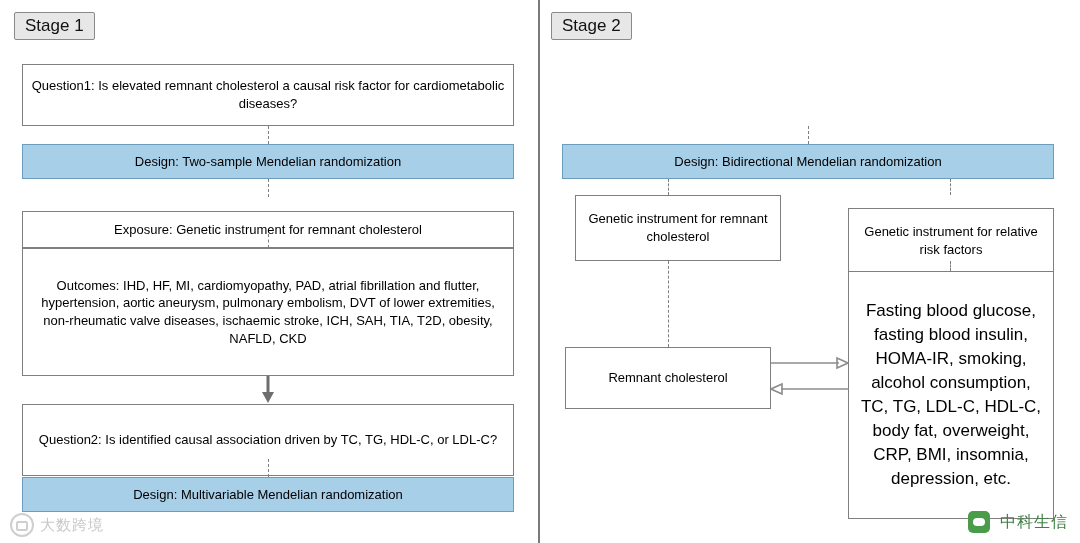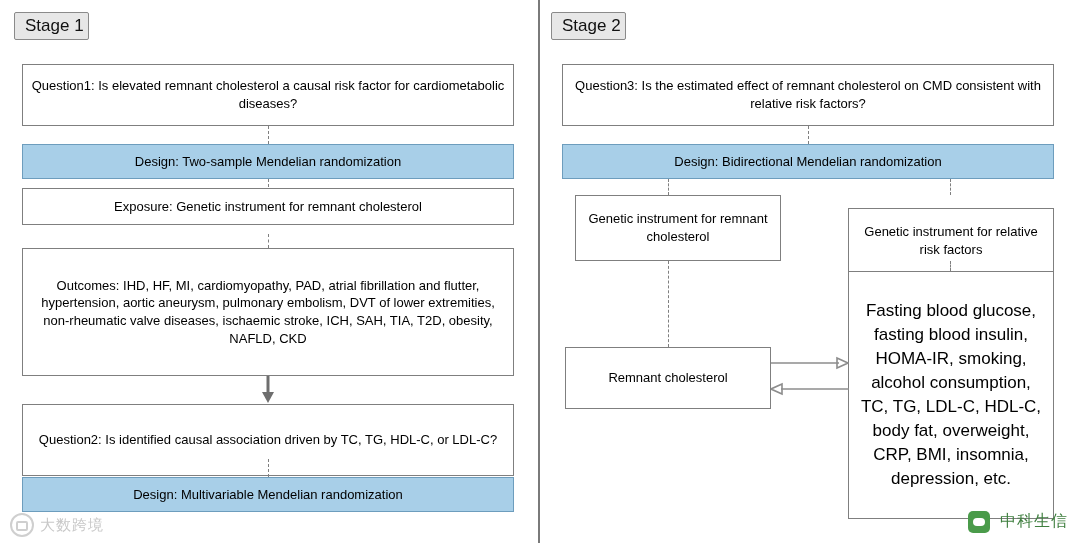--- a/index.html
+++ b/index.html
@@ -23,21 +23,21 @@
     bottom: 0;
     width: 2px;
     background: #7a7a7a;
   }
   .stage-tag {
     position: absolute;
     border: 1px solid #8a8a8a;
     background: #e7e7e7;
     color: #111;
     font-size: 17px;
-    padding: 4px 4px 5px 10px;
+    padding: 4px 10px 5px 10px;
     border-radius: 2px;
     line-height: 1;
   }
   .box {
     position: absolute;
     box-sizing: border-box;
     border: 1px solid #7f7f7f;
     background: #ffffff;
     color: #000;
     font-size: 13px;
@@ -94,20 +94,21 @@
     top: 6px;
     width: 8px;
     height: 6px;
     border: 2px solid #cfcfcf;
     border-radius: 2px;
   }
   .wm-right {
     right: 12px;
     bottom: 10px;
     display: flex;
+    align-items: center;
     gap: 10px;
     color: #3f7f3f;
     font-size: 16px;
     margin-top: 48px;
   }
   .wm-badge {
     width: 22px;
     height: 22px;
     border-radius: 5px;
     background: #4a9b4a;
@@ -135,40 +136,39 @@
   <div class="stage-tag" style="left:14px; top:12px;">Stage 1</div>
 
   <div class="box" style="left:22px; top:64px; width:492px; height:62px;">Question1: Is elevated remnant cholesterol a causal risk factor for cardiometabolic diseases?</div>
 
   <div class="connector" style="left:268px; top:126px; height:18px;"></div>
 
   <div class="box blue" style="left:22px; top:144px; width:492px; height:35px;">Design: Two-sample Mendelian randomization</div>
 
   <div class="connector" style="left:268px; top:179px; height:18px;"></div>
 
-  <div class="box" style="left:22px; top:188px; width:492px; height:37px;">Exposure: Genetic instrument for remnant cholesterol</div>
+  <div class="box" style="left:22px; top:211px; width:492px; height:37px;">Exposure: Genetic instrument for remnant cholesterol</div>
 
   <div class="connector" style="left:268px; top:234px; height:14px;"></div>
 
   <div class="box" style="left:22px; top:248px; width:492px; height:128px;">Outcomes: IHD, HF, MI, cardiomyopathy, PAD, atrial fibrillation and flutter, hypertension, aortic aneurysm, pulmonary embolism, DVT of lower extremities, non-rheumatic valve diseases, ischaemic stroke, ICH, SAH, TIA, T2D, obesity, NAFLD, CKD</div>
 
   <svg class="arrow-v" style="left:261px; top:376px; height:28px;" viewBox="0 0 14 28">
     <line x1="7" y1="0" x2="7" y2="18" stroke="#6e6e6e" stroke-width="3"></line>
     <polygon points="7,27 1,16 13,16" fill="#6e6e6e"></polygon>
   </svg>
 
   <div class="box" style="left:22px; top:404px; width:492px; height:72px;">Question2: Is identified causal association driven by TC, TG, HDL-C, or LDL-C?</div>
 
   <div class="connector" style="left:268px; top:459px; height:18px;"></div>
 
   <div class="box blue" style="left:22px; top:477px; width:492px; height:35px;">Design: Multivariable Mendelian randomization</div>
 
   <div class="stage-tag" style="left:551px; top:12px;">Stage 2</div>
 
-  <div class="box" style="left:562px; top:64px; width:492px; height:62px;">Question3: Is the estimated effect of remnant cholesterol on CMD consistent with relative risk factors?</div>
 
   <div class="connector" style="left:808px; top:126px; height:18px;"></div>
 
   <div class="box blue" style="left:562px; top:144px; width:492px; height:35px;">Design:  Bidirectional Mendelian randomization</div>
 
   <div class="connector" style="left:668px; top:179px; height:16px;"></div>
   <div class="connector" style="left:950px; top:179px; height:16px;"></div>
 
   <div class="box" style="left:565px; top:195px; width:206px; height:66px;margin-left:10px;">Genetic instrument for remnant cholesterol</div>
 

